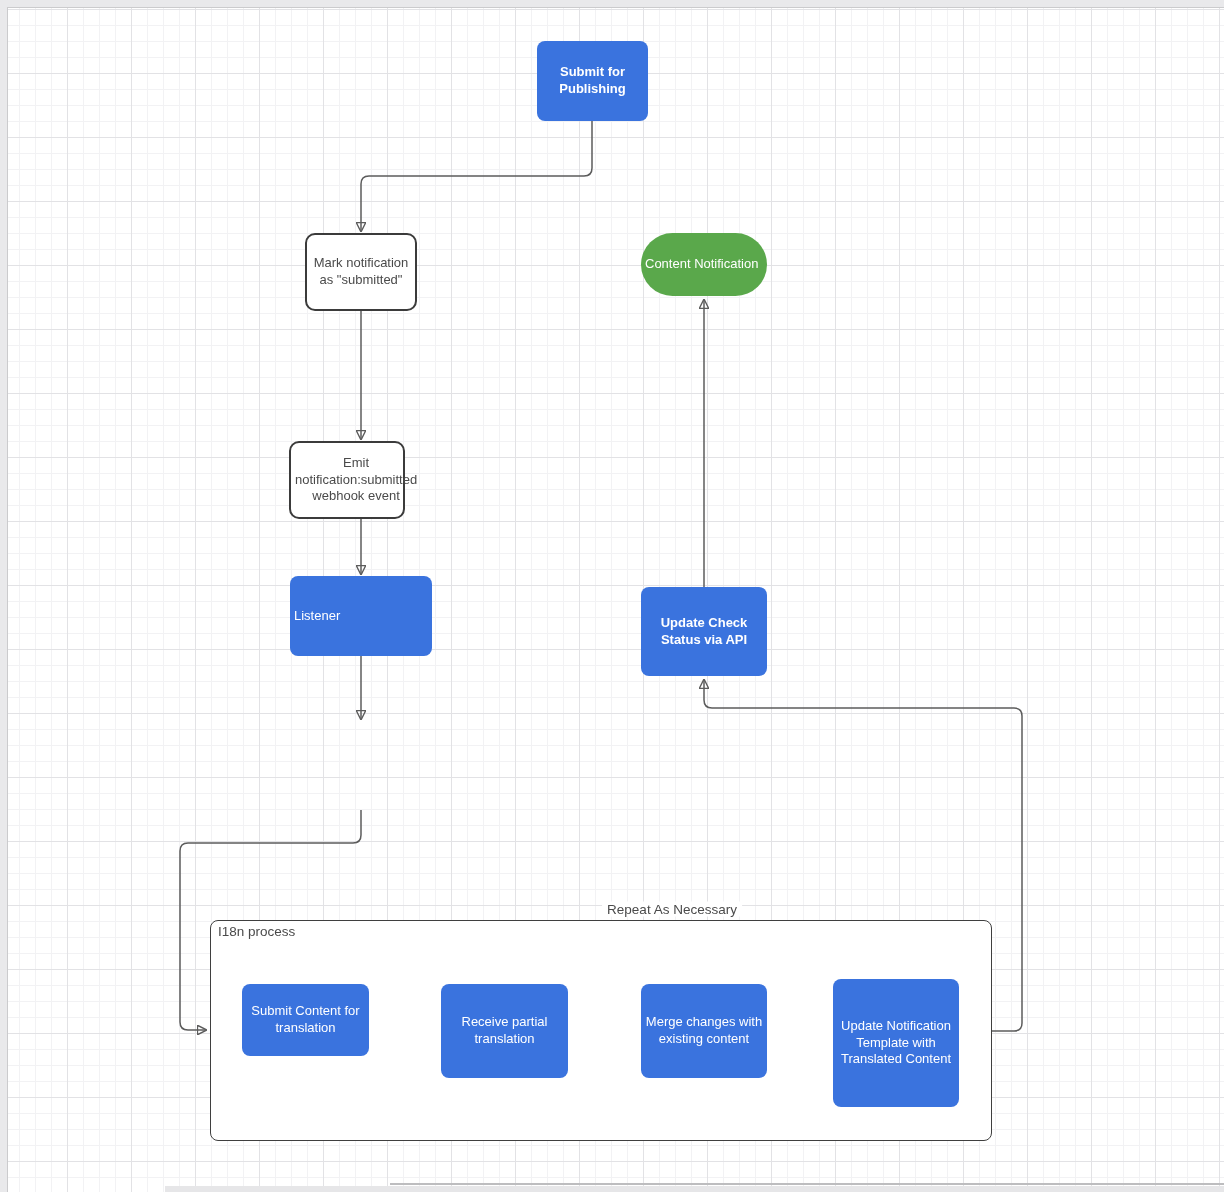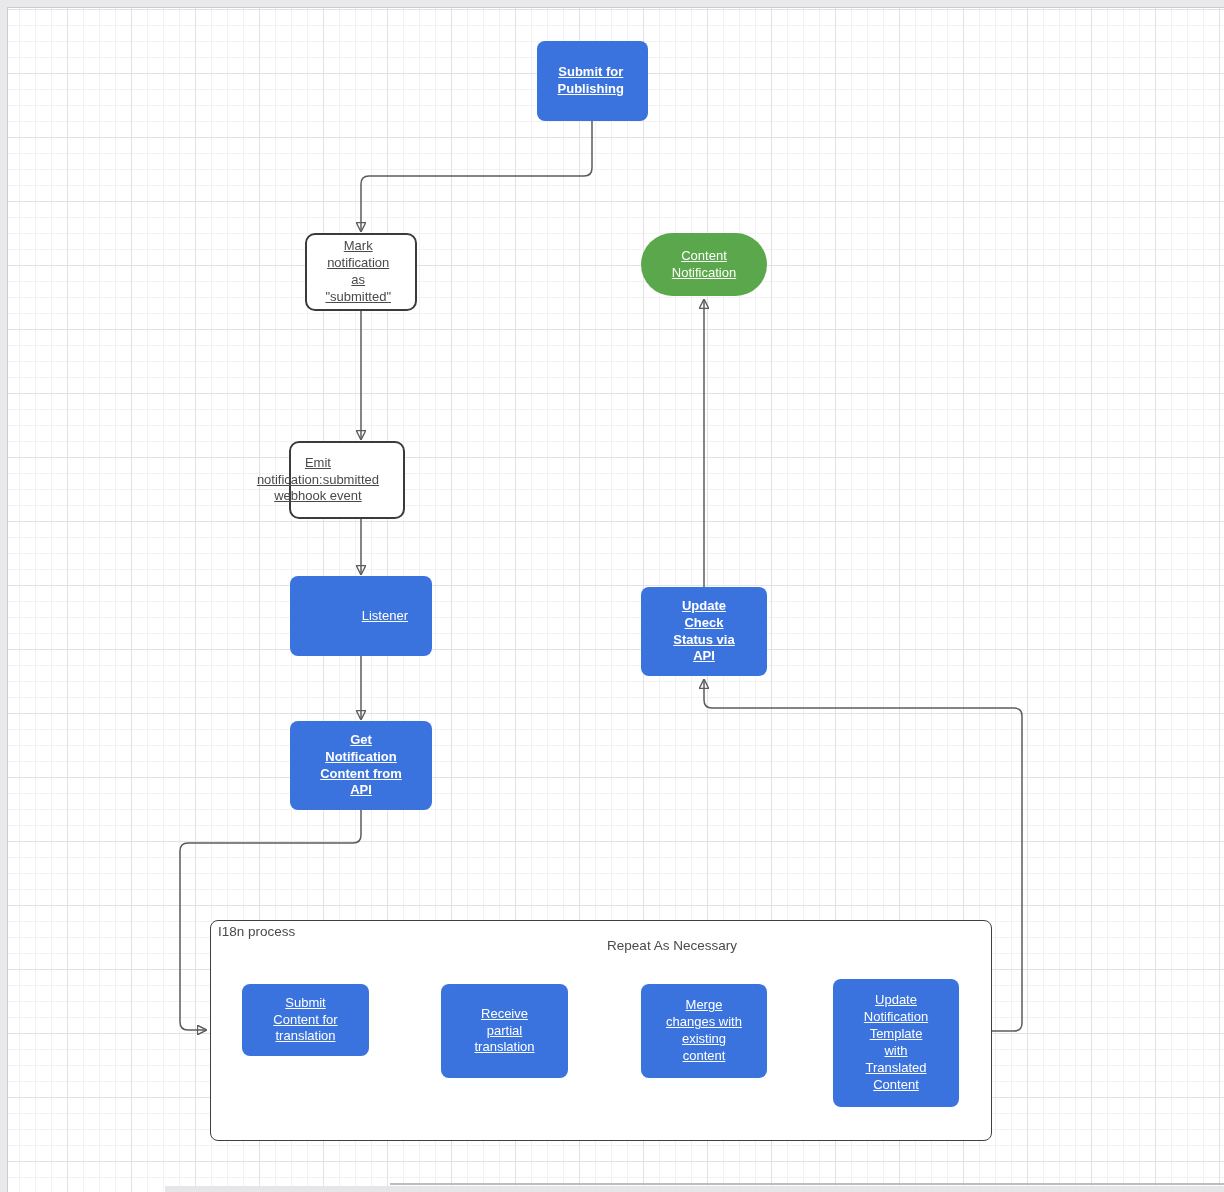--- a/index.html
+++ b/index.html
@@ -27,23 +27,23 @@
     background:#e6e6e8;
   }
   .page-edge-line{
     position:absolute; left:390px; top:1183px; width:834px; height:2px;
     background:#bdbdbf;
   }
   svg.connectors{position:absolute; left:0; top:0; width:1224px; height:1192px;}
   svg.connectors path{fill:none; stroke:#5c5c5c; stroke-width:1.5;}
 
   .node{
-    position:absolute; display:flex; align-items:center; justify-content:flex-end;
+    position:absolute; display:flex; align-items:center; justify-content:flex-start;
     text-align:center; font-size:13px; line-height:1.3; box-sizing:border-box;
-    padding:4px 24px; border-radius:8px;text-decoration:underline;
+    padding:4px 4px; border-radius:8px;
   }
   .node.blue{ background:#3a73de; color:#ffffff; }
   .node.bold{ font-weight:bold; }
   .node.white-box{
     background:#ffffff; color:#4a4a4a;
     border:2px solid #3b3b3b; border-radius:10px;
   }
   .node.terminator{ background:#5aa84b; color:#ffffff; border-radius:32px; }
 
   .container-box{
@@ -99,23 +99,20 @@
   </div>
 
   <div class="node white-box" style="left:289px; top:441px; width:116px; height:78px;">
     <span>Emit notification:submitted webhook event</span>
   </div>
 
   <div class="node blue" style="left:290px; top:576px; width:142px; height:80px;">
     <span>Listener</span>
   </div>
 
-  <div class="node blue bold" style="left:290px; top:721px; width:142px; height:89px;">
-    <span>Get Notification Content from API</span>
-  </div>
 
   <div class="node terminator" style="left:641px; top:233px; width:126px; height:63px;">
     <span>Content Notification</span>
   </div>
 
   <div class="node blue bold" style="left:641px; top:587px; width:126px; height:89px;">
     <span>Update Check Status via API</span>
   </div>
 
   <div class="node blue" style="left:242px; top:984px; width:127px; height:72px;">
@@ -127,14 +124,14 @@
   </div>
 
   <div class="node blue" style="left:641px; top:984px; width:126px; height:94px;">
     <span>Merge changes with existing content</span>
   </div>
 
   <div class="node blue" style="left:833px; top:979px; width:126px; height:128px;">
     <span>Update Notification Template with Translated Content</span>
   </div>
 
-  <div class="edge-label" style="left:672px; top:945px;">Repeat As Necessary</div>
+  <div class="edge-label" style="left:672px; top:909px;">Repeat As Necessary</div>
 </div>
 
 </body></html>

